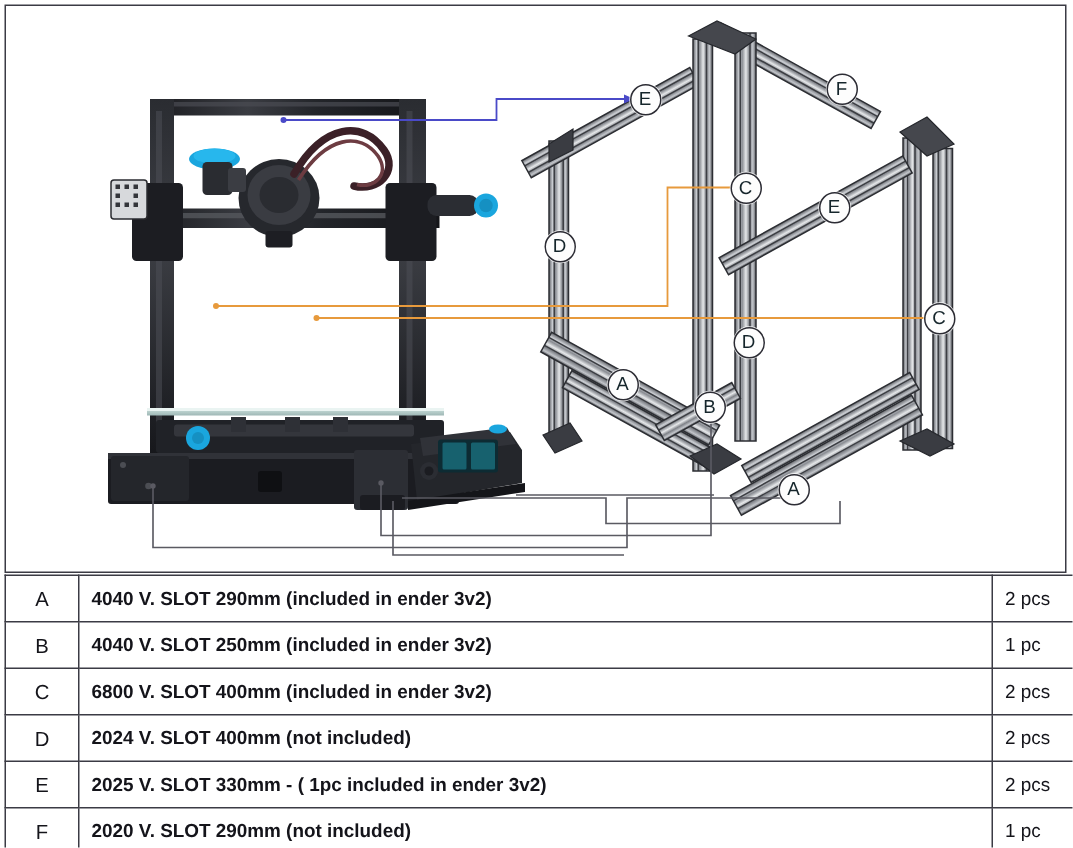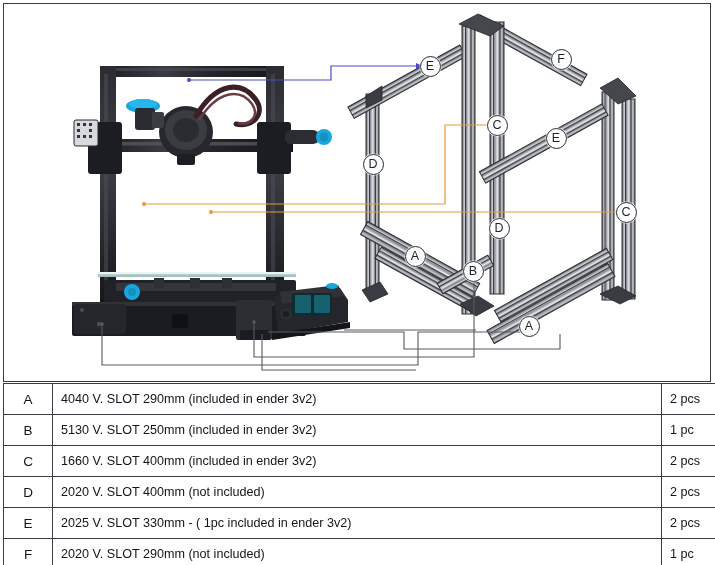--- a/index.html
+++ b/index.html
@@ -53,21 +53,21 @@
   .parts-table td{
     border:1.2px solid #3b3b44;
     padding:0 8px;
     height:30px;
     vertical-align:middle;
     color:#14141a;
     white-space:nowrap;
     overflow:hidden;
   }
   .c-key{width:32px;text-align:center;font-size:13.5px;padding:0;}
-  .c-desc{width:592px;}
+  .c-desc{width:592px;font-weight:bold;}
   .c-qty{width:82px;}
 </style>
 </head>
 <body>
 
 <div id="page">
 
   <div class="panel">
 
     <svg class="layer" viewBox="0 0 708 379" preserveAspectRatio="none">
@@ -340,31 +340,31 @@
 
   <table class="parts-table">
     <tbody>
       <tr>
         <td class="c-key">A</td>
         <td class="c-desc">4040 V. SLOT 290mm (included in ender 3v2)</td>
         <td class="c-qty">2 pcs</td>
       </tr>
       <tr>
         <td class="c-key">B</td>
-        <td class="c-desc">5130 V. SLOT 250mm (included in ender 3v2)</td>
+        <td class="c-desc">4040 V. SLOT 250mm (included in ender 3v2)</td>
         <td class="c-qty">1 pc</td>
       </tr>
       <tr>
         <td class="c-key">C</td>
-        <td class="c-desc">1660 V. SLOT 400mm (included in ender 3v2)</td>
+        <td class="c-desc">6800 V. SLOT 400mm (included in ender 3v2)</td>
         <td class="c-qty">2 pcs</td>
       </tr>
       <tr>
         <td class="c-key">D</td>
-        <td class="c-desc">2020 V. SLOT 400mm (not included)</td>
+        <td class="c-desc">2024 V. SLOT 400mm (not included)</td>
         <td class="c-qty">2 pcs</td>
       </tr>
       <tr>
         <td class="c-key">E</td>
         <td class="c-desc">2025 V. SLOT 330mm - ( 1pc included in ender 3v2)</td>
         <td class="c-qty">2 pcs</td>
       </tr>
       <tr>
         <td class="c-key">F</td>
         <td class="c-desc">2020 V. SLOT 290mm (not included)</td>

